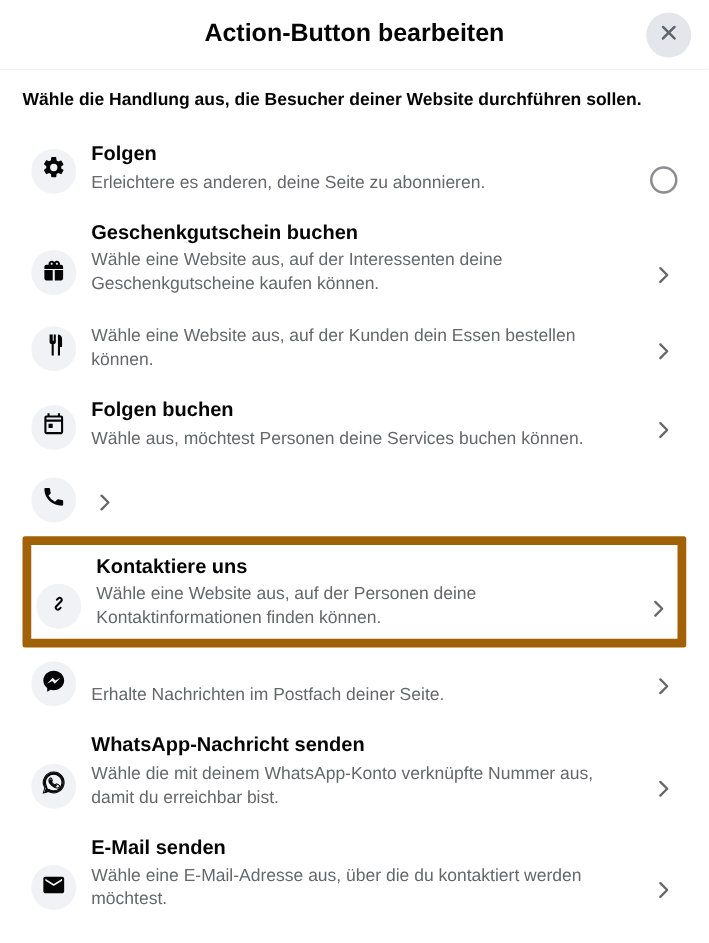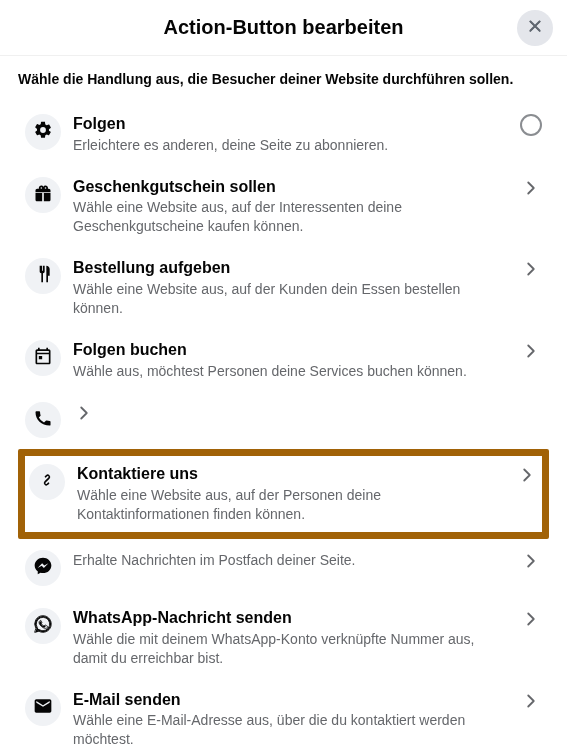--- a/index.html
+++ b/index.html
@@ -54,21 +54,21 @@
     }
     .instruction {
       font-size: 14px;
       font-weight: 700;
       color: #050505;
       line-height: 1.35;
       margin-bottom: 14px;
     }
     .option {
       display: flex;
-      align-items: flex-start;
+      align-items: flex-end;
       padding: 8px 4px;
       cursor: pointer;
       border: 3px solid transparent;
       border-radius: 2px;
     }
     .option.highlighted {
       border: 7px solid #a16207;
     }
     .icon-circle {
       width: 36px;
@@ -147,38 +147,37 @@
           </div>
   </div>
 
   <div class="option">
     <div class="icon-circle">
       <span class="icon-slot"><svg viewBox="0 0 24 24">
                 <path d="M20 7h-2.18c.11-.31.18-.65.18-1 0-1.66-1.34-3-3-3-1.05 0-1.96.54-2.5 1.35C11.96 3.54 11.05 3 10 3 8.34 3 7 4.34 7 6c0 .35.07.69.18 1H5c-1.1 0-2 .9-2 2v2h18V9c0-1.1-.9-2-2-2zm-5-2c.55 0 1 .45 1 1s-.45 1-1 1-1-.45-1-1 .45-1 1-1zm-5 0c.55 0 1 .45 1 1s-.45 1-1 1-1-.45-1-1 .45-1 1-1zM3 20c0 1.1.9 2 2 2h6V12H3v8zm10 2h6c1.1 0 2-.9 2-2v-8h-8v10z"></path>
               </svg></span>
     </div>
     <div class="option-text">
-      <div class="option-title">Geschenkgutschein sollen</div>
+      <div class="option-title">Geschenkgutschein buchen</div>
       <div class="option-desc">Wähle eine Website aus, auf der Interessenten deine Geschenkgutscheine kaufen können.</div>
     </div>
     <div class="trailing">
             <span class="chevron"><svg viewBox="0 0 24 24">
                 <path d="M9 6l6 6-6 6" fill="none" stroke="#65676b" stroke-width="2" stroke-linecap="round" stroke-linejoin="round"></path>
               </svg></span>
           </div>
   </div>
 
   <div class="option">
     <div class="icon-circle">
       <span class="icon-slot"><svg viewBox="0 0 24 24">
                 <path d="M8 2v7c0 1.1.9 2 2 2v11h2V11c1.1 0 2-.9 2-2V2h-2v6h-1V2h-2v6H9V2H8zm8 0v20h2v-8h2V6c0-2.2-1.8-4-4-4z"></path>
               </svg></span>
     </div>
     <div class="option-text">
-      <div class="option-title">Bestellung aufgeben</div>
       <div class="option-desc">Wähle eine Website aus, auf der Kunden dein Essen bestellen können.</div>
     </div>
     <div class="trailing">
             <span class="chevron"><svg viewBox="0 0 24 24">
                 <path d="M9 6l6 6-6 6" fill="none" stroke="#65676b" stroke-width="2" stroke-linecap="round" stroke-linejoin="round"></path>
               </svg></span>
           </div>
   </div>
 
   <div class="option">

